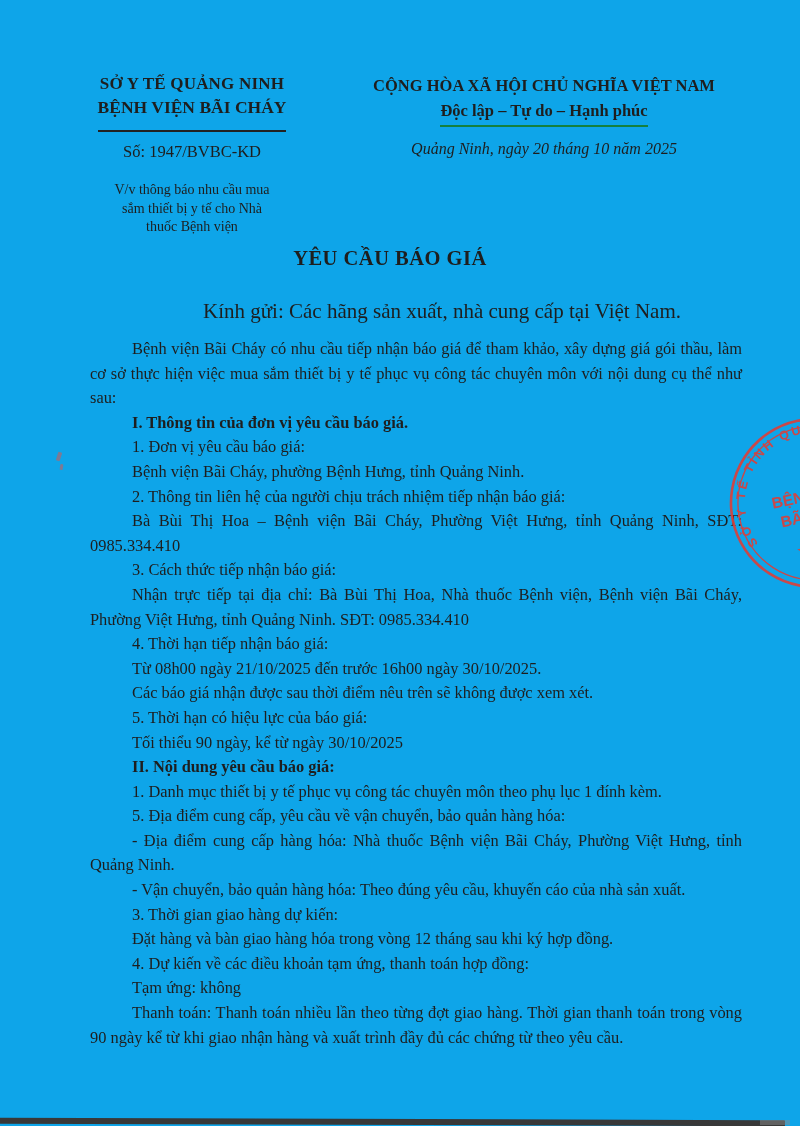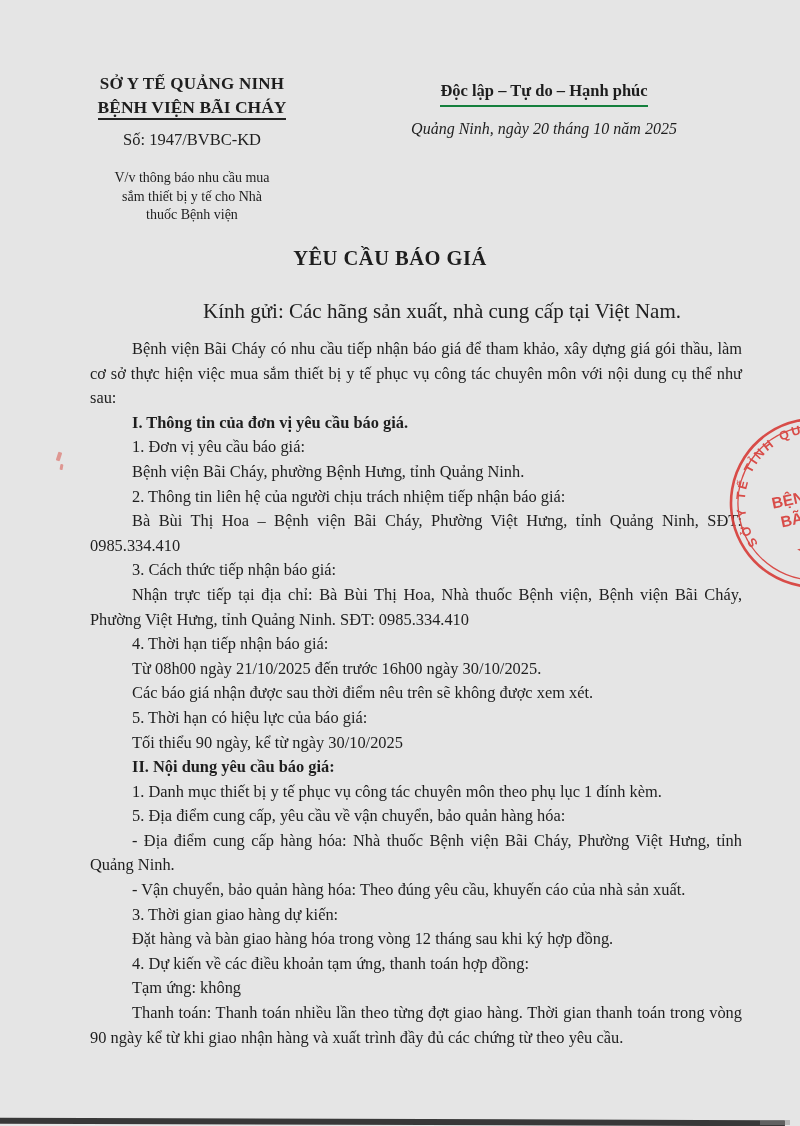--- a/index.html
+++ b/index.html
@@ -1,25 +1,25 @@
 <!DOCTYPE html>
 <html><head>
 <meta charset="utf-8">
 <style>
   html,body { margin:0; padding:0; background:#ffffff; }
   .page {
     position:relative; width:800px; height:1126px;
-    background:#e5e5e5; overflow:hidden;
+    background:#0ea5e9; overflow:hidden;
     font-family:"Liberation Serif", serif; color:#1e1e1e;
   }
   
   .header-left { position:absolute; left:70px; top:74px; width:244px; text-align:center; }
   .hl1 { font-size:17px; font-weight:600; letter-spacing:.2px; white-space:nowrap; }
   .hl2 { font-size:17.5px; font-weight:bold; margin-top:3px; white-space:nowrap; }
-  .hl2 .u { display:inline-block; border-bottom:2px solid #222; padding-bottom:0; }
+  .hl2 .u { display:inline-block; border-bottom:2px solid #222; padding-bottom:12px; }
   .doc-number { font-size:16.5px; margin-top:10px; }
   .subject-line { font-size:14px; line-height:18.5px; }
   .subject-wrap { margin-top:19px; }
 
   .header-right { position:absolute; left:340px; top:76px; width:408px; text-align:center; }
   .hr1 { font-size:16.5px; font-weight:bold; white-space:nowrap; }
   .hr2 { font-size:16.5px; font-weight:bold; margin-top:5px; }
   .hr2 .u { display:inline-block; border-bottom:2px solid #15803d; padding-bottom:4px; }
   .place-date { font-size:16px; font-style:italic; margin-top:13px; }
 
@@ -58,20 +58,21 @@
     </div>
     <div class="doc-number">Số: 1947/BVBC-KD</div>
     <div class="subject-wrap">
       <div class="subject-line">V/v thông báo nhu cầu mua</div>
       <div class="subject-line">sắm thiết bị y tế cho Nhà</div>
       <div class="subject-line">thuốc Bệnh viện</div>
     </div>
   </div>
 
   <div class="header-right">
+    <div class="hr1">CỘNG HÒA XÃ HỘI CHỦ NGHĨA VIỆT NAM</div>
     <div class="hr2">
       <span class="u">Độc lập – Tự do – Hạnh phúc</span>
     </div>
     <div class="place-date">Quảng Ninh, ngày 20 tháng 10 năm 2025</div>
   </div>
 
   <div class="title">YÊU CẦU BÁO GIÁ</div>
   <div class="salutation">Kính gửi: Các hãng sản xuất, nhà cung cấp tại Việt Nam.</div>
 
   <div class="doc-body">

